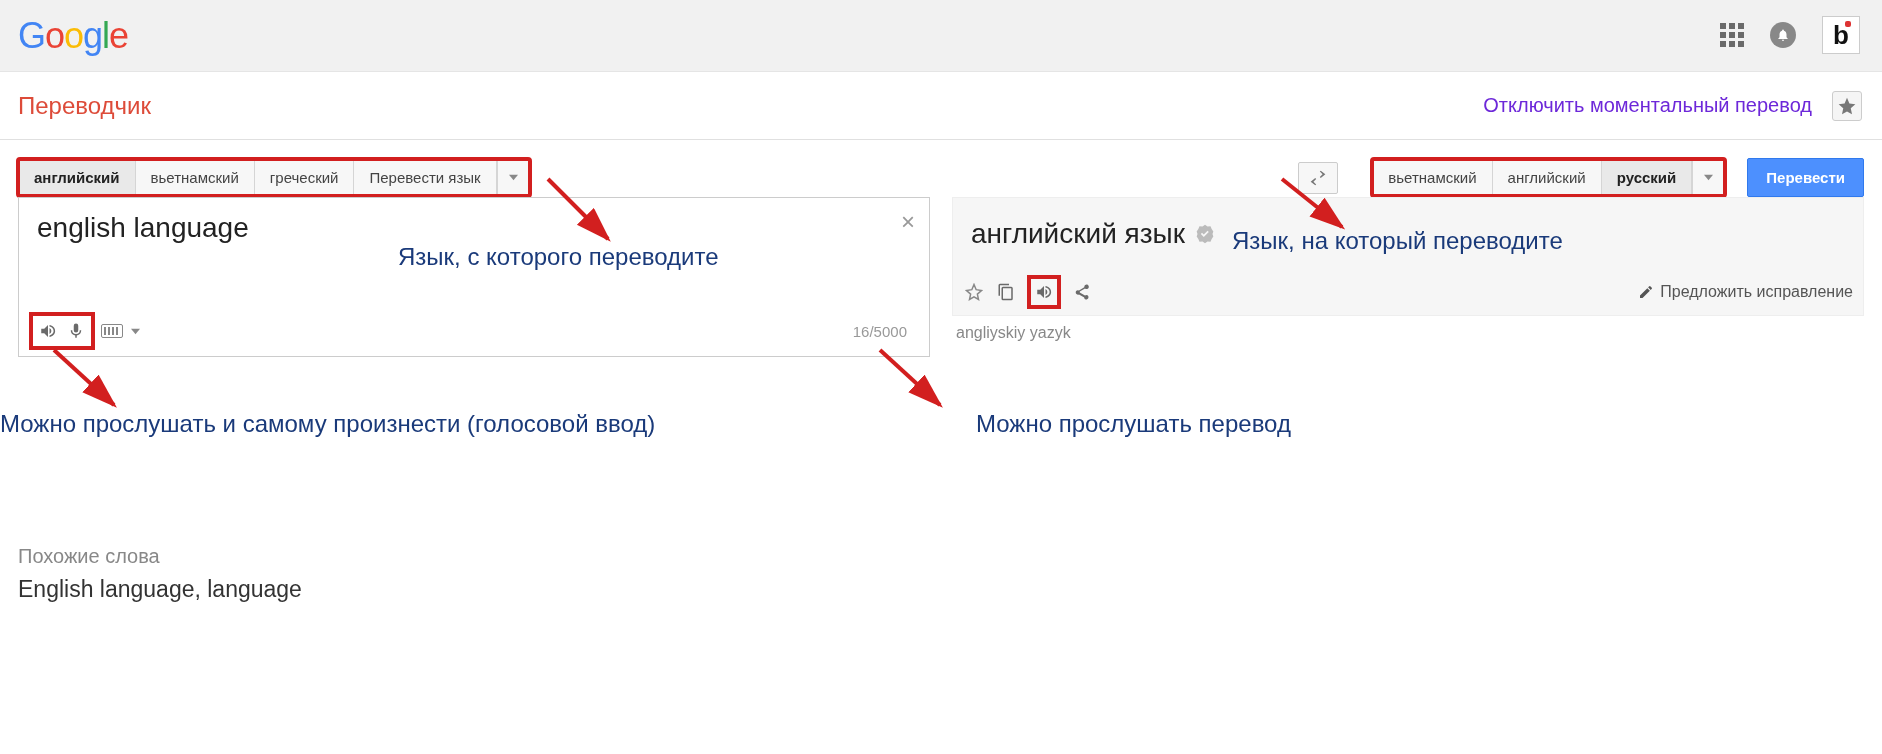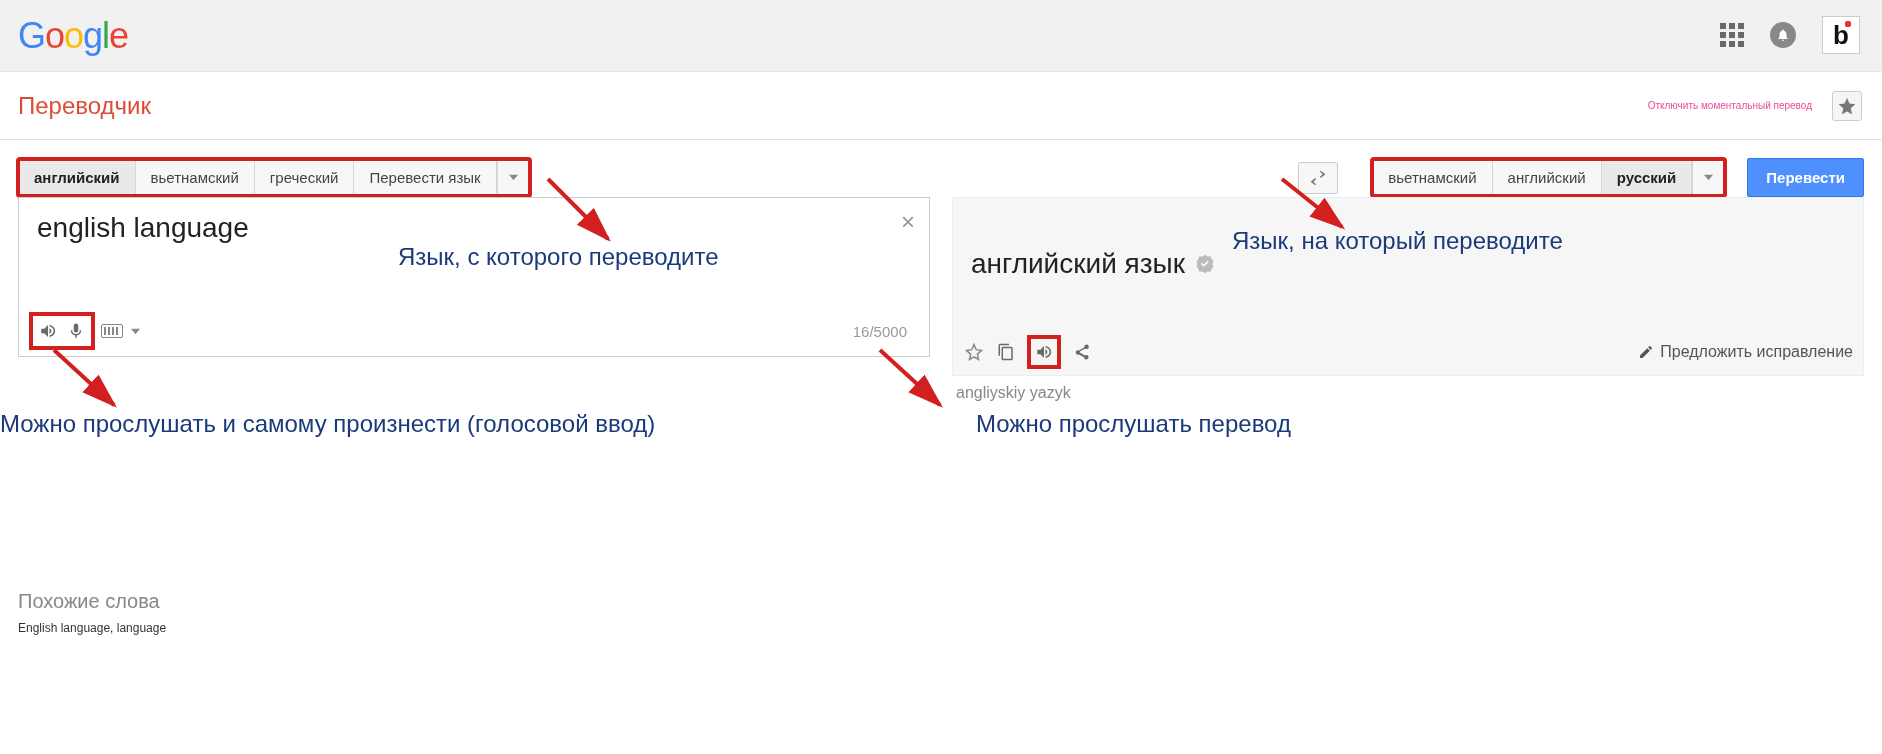--- a/index.html
+++ b/index.html
@@ -45,21 +45,21 @@
   
   .subbar {
     height: 68px;
     display:flex;
     align-items:center;
     padding: 0 18px;
     border-bottom:1px solid #e0e0e0;
     position:relative;
   }
   .app-title { color:#dd4b39; font-size:24px; font-weight:400;}
-  .instant-text { position:absolute; right:70px; color:#ec4899; font-size:10px;}
+  .instant-text { position:absolute; right:70px; color:#6d28d9; font-size:20px;}
   .star-btn {
     position:absolute; right:20px; width:30px; height:30px;
     background:#f5f5f5; border:1px solid #ccc; border-radius:3px;
     display:flex; align-items:center; justify-content:center;
   }
   .star-btn svg { fill:#777; width:20px; height:20px;}
 
   .main {
     padding: 18px;
     position:relative;
@@ -141,21 +141,21 @@
   .tool-icons.red-box { border:4px solid #d21f1f; }
   .icon-btn { width:22px; height:22px; display:flex; align-items:center; justify-content:center;}
   .icon-btn svg { fill:#6a6a6a; width:18px; height:18px;}
   .kbd-icon { width:22px; height:14px; border:1px solid #888; border-radius:2px; position:relative;}
   .kbd-icon::before { content:""; position:absolute; inset:2px; background:repeating-linear-gradient(90deg,#888 0 2px,transparent 2px 4px);}
   .dd-caret { margin-left:2px; fill:#888; width:9px; height:9px;}
   .char-count { margin-left:auto; color:#999; font-size:15px; padding-right:12px;}
 
   .dst-box {
     background:#f6f6f6;
-    height:179px;
+    height:119px;
     position:relative;
     border:1px solid #eee;
     display:flex;
     flex-direction:column;
   }
   .dst-text {
     padding:14px 18px;
     font-size:28px;
     color:#222;
     display:flex; align-items:center; gap:10px;
@@ -182,21 +182,21 @@
     position:absolute;
     white-space:nowrap;
   }
   .ann-arrow { position:absolute; pointer-events:none;}
 
   .bottom-section {
     padding: 0 18px;
     margin-top:170px;
   }
   .related-heading { color:#888; font-size:20px; margin-bottom:8px;}
-  .related-words { color:#333; font-size:12px;}
+  .related-words { color:#333; font-size:23px;}
 </style>
 </head>
 <body>
 
 <div class="topbar">
   <div class="google-logo">
     <span class="g1">G</span><span class="g2">o</span><span class="g3">o</span><span class="g4">g</span><span class="g5">l</span><span class="g6">e</span>
   </div>
   <div class="top-right">
     <div class="apps-icon">

